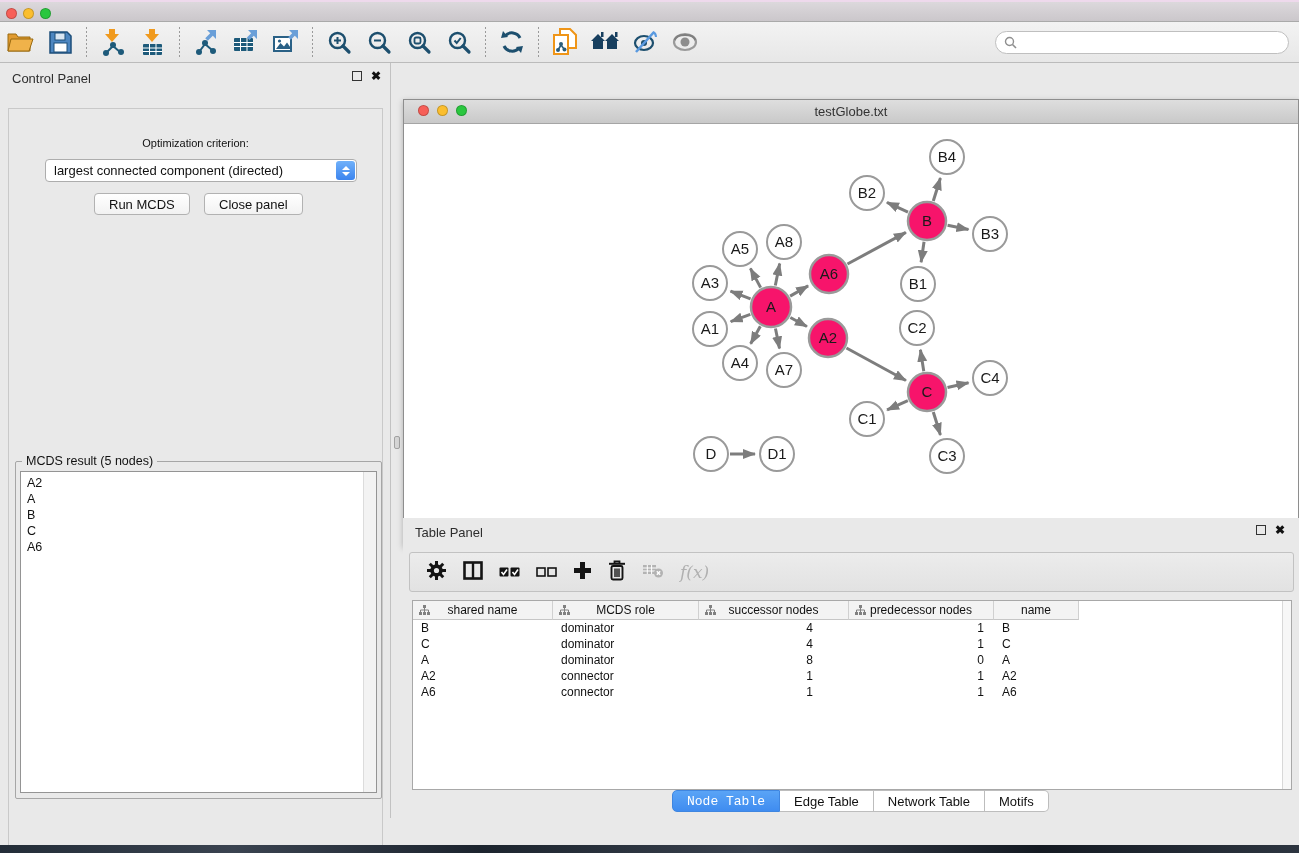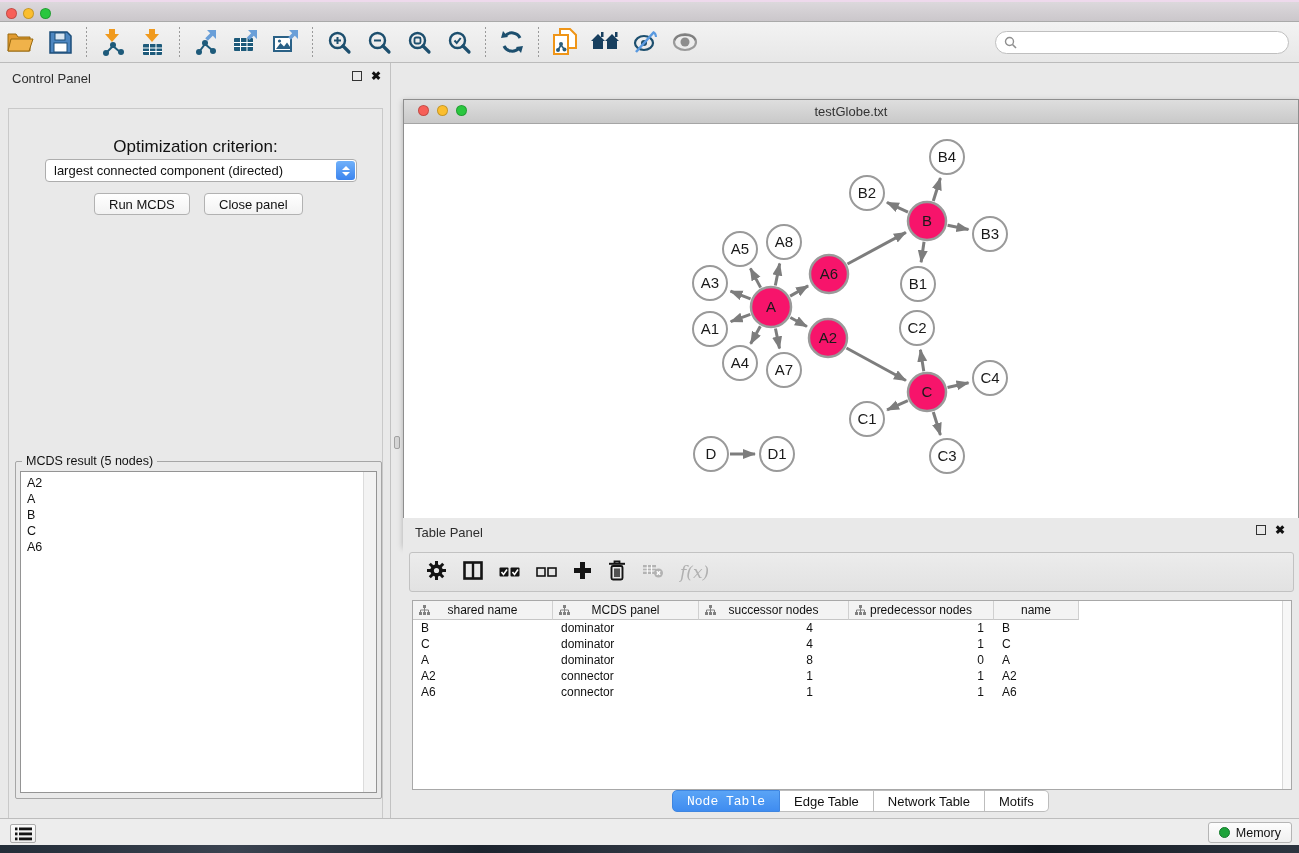--- a/index.html
+++ b/index.html
@@ -37,21 +37,21 @@
   .panel-close { font-size:12px; font-weight:bold; color:#111; line-height:10px; }
   .cp-icons { position:absolute; right:9px; top:8px; display:flex; gap:9px; align-items:center; }
   .ctabs { position:absolute; left:78px; top:33px; display:flex; z-index:2; }
   .ctab { height:21px; padding:0 13px; background:#fff; border:1px solid #c3c3c3; border-left:none;
       font-size:13px; color:#1c1c1c; display:flex; align-items:center; }
   .ctab:first-child { border-left:1px solid #c3c3c3; border-radius:4px 0 0 4px; }
   .ctab:last-child { border-radius:0 4px 4px 0; }
   .ctab.active { background:linear-gradient(#5ba6f7,#3c8af0); color:#fff; border-color:#3a82e2; }
   .cp-content { position:absolute; left:8px; top:45px; width:375px; height:757px;
       background:#e9e9e9; border:1px solid #c9c9c9; }
-  .opt-label { position:absolute; left:0; right:0; top:28px; text-align:center; font-size:17px; color:#111; }
+  .opt-label { position:absolute; left:0; right:0; top:28px; text-align:center; font-size:11px; color:#111; }
   .dropdown { position:absolute; left:36px; top:50px; width:312px; height:23px; background:#fff;
       border:1px solid #adadad; border-radius:4px; display:flex; align-items:center; }
   .dropdown .value { font-size:13px; color:#111; margin-left:8px; flex:1; white-space:nowrap; }
   .dd-stepper { width:19px; height:19px; margin-right:1px; border-radius:3px;
       background:linear-gradient(#70b1fa,#3c84ee); display:flex; flex-direction:column;
       align-items:center; justify-content:center; gap:2px; }
   .dd-stepper .up { width:0; height:0; border-left:4px solid transparent; border-right:4px solid transparent; border-bottom:4px solid #fff; }
   .dd-stepper .down { width:0; height:0; border-left:4px solid transparent; border-right:4px solid transparent; border-top:4px solid #fff; }
   .cp-btn { position:absolute; top:84px; height:22px; background:linear-gradient(#ffffff,#f2f2f2);
       border:1px solid #b2b2b2; border-radius:4px; font-size:13px; color:#111;
@@ -506,21 +506,21 @@
           <div class="th" style="width: 146px;">
             <svg class="orgicon" width="11" height="11" viewBox="0 0 11 11">
               <g fill="#808080">
                 <rect x="4" y="0" width="3" height="3"></rect>
                 <rect x="0" y="7" width="3" height="3"></rect>
                 <rect x="4" y="7" width="3" height="3"></rect>
                 <rect x="8" y="7" width="3" height="3"></rect>
               </g>
               <path d="M5.5 3v2M1.5 5v2M5.5 5v2M9.5 5v2M1.5 5h8" stroke="#808080" fill="none"></path>
             </svg>
-            <span>MCDS panel</span>
+            <span>MCDS role</span>
           </div>
           <div class="th" style="width: 150px;">
             <svg class="orgicon" width="11" height="11" viewBox="0 0 11 11">
               <g fill="#808080">
                 <rect x="4" y="0" width="3" height="3"></rect>
                 <rect x="0" y="7" width="3" height="3"></rect>
                 <rect x="4" y="7" width="3" height="3"></rect>
                 <rect x="8" y="7" width="3" height="3"></rect>
               </g>
               <path d="M5.5 3v2M1.5 5v2M5.5 5v2M9.5 5v2M1.5 5h8" stroke="#808080" fill="none"></path>
@@ -583,32 +583,14 @@
       <div class="ntable-track"></div>
     </div>
     <div class="bottom-tabs">
         <div class="btab active">Node Table</div>
         <div class="btab">Edge Table</div>
         <div class="btab">Network Table</div>
         <div class="btab">Motifs</div>
       </div>
   </div>
 
-  <div class="statusbar">
-    <div class="list-btn">
-      <svg width="17" height="14" viewBox="0 0 17 14">
-          <g fill="#141414">
-            <rect x="0" y="0.5" width="2.5" height="2.8"></rect>
-            <rect x="4" y="0.5" width="13" height="2.8"></rect>
-            <rect x="0" y="5.5" width="2.5" height="2.8"></rect>
-            <rect x="4" y="5.5" width="13" height="2.8"></rect>
-            <rect x="0" y="10.5" width="2.5" height="2.8"></rect>
-            <rect x="4" y="10.5" width="13" height="2.8"></rect>
-          </g>
-        </svg>
-    </div>
-    <div class="memory-btn">
-      <span class="memory-dot"></span>
-      <span>Memory</span>
-    </div>
-  </div>
   <div class="desktop-strip"></div>
 </div>
 
 </body></html>

